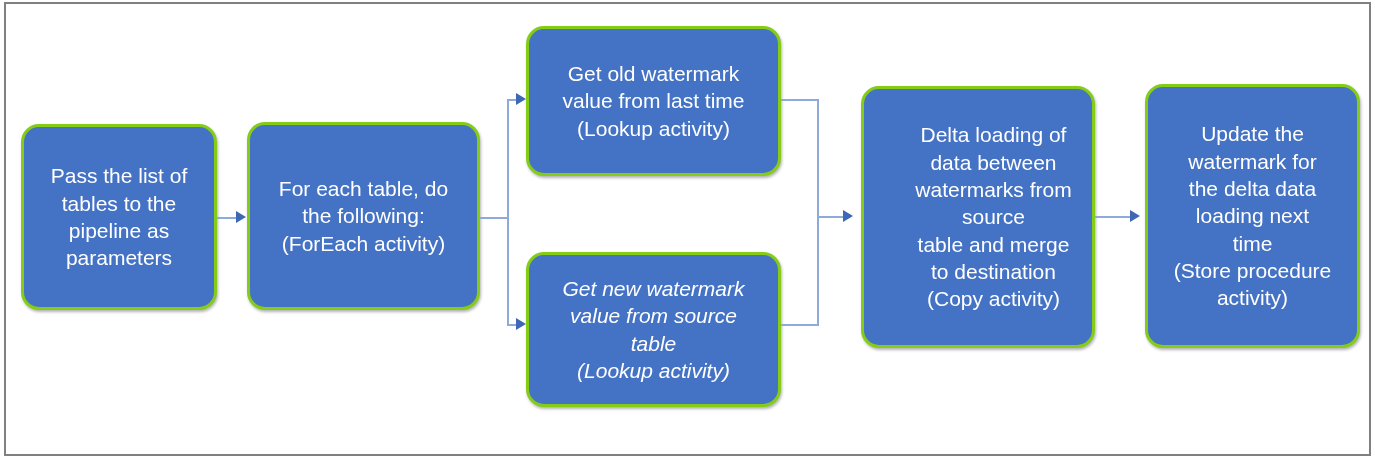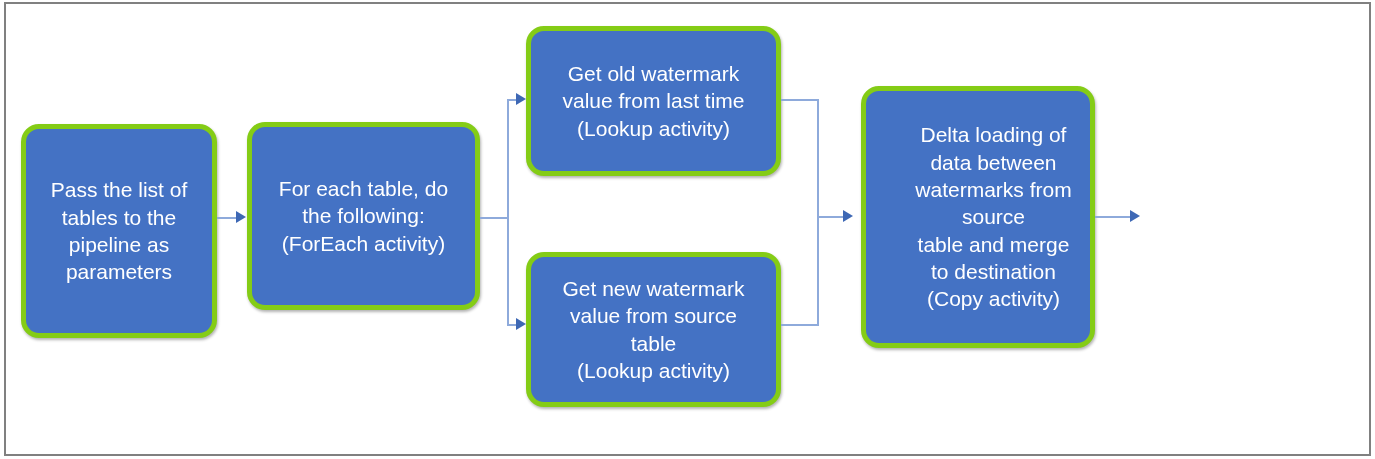--- a/index.html
+++ b/index.html
@@ -24,40 +24,40 @@
     width: 1367px;
     height: 454px;
     border: 2px solid #808080;
     box-sizing: border-box;
     pointer-events: none;
   }
   .node {
     position: absolute;
     box-sizing: border-box;
     background: #4472C4;
-    border: 5px solid #84cc16;
+    border: 3px solid #84cc16;
     border-radius: 18px;
     color: #ffffff;
     display: flex;
     align-items: center;
     justify-content: center;
     text-align: center;
     line-height: 1.30;
     box-shadow: 1px 2px 3px rgba(0,0,0,0.30);
   }
   .node-label {
     display: block;
     white-space: pre-line;
     padding: 0 6px;
   }
   
-  #node-pass-list      { left: 21px;   top: 124px; width: 196px; height: 214px; font-size: 21px; }
+  #node-pass-list      { left: 21px;   top: 124px; width: 196px; height: 186px; font-size: 21px; }
   #node-foreach        { left: 247px;  top: 122px; width: 233px; height: 188px; font-size: 21px; }
   #node-lookup-old     { left: 526px;  top: 26px;  width: 255px; height: 150px; font-size: 21px; }
-  #node-lookup-new     { left: 526px;  top: 252px; width: 255px; height: 155px; font-size: 21px; }
+  #node-lookup-new     { left: 526px;  top: 252px; width: 255px; height: 155px; font-size: 21px; font-style: italic; }
   #node-copy           { left: 861px;  top: 86px;  width: 234px; height: 262px; font-size: 21px; padding-left: 31px; }
   #node-update         { left: 1145px; top: 84px;  width: 215px; height: 264px; font-size: 21px; }
 
   
   .conn {
     position: absolute;
     background: #8EAADB;
   }
   .conn-h { height: 2px; }
   .conn-v { width: 2px; }
@@ -130,20 +130,29 @@
   <div class="node" id="node-copy">
     <span class="node-label">Delta loading of
 data between
 watermarks from
 source
 table and merge
 to destination
 (Copy activity)</span>
   </div>
 
+  <div class="node" id="node-update">
+    <span class="node-label">Update the
+watermark for
+the delta data
+loading next
+time
+(Store procedure
+activity)</span>
+  </div>
 
   <div class="conn conn-h" id="conn-pass-to-foreach"></div>
   <div class="arrow-right" id="arrow-pass-to-foreach"></div>
 
   <div class="conn conn-h" id="conn-foreach-stub"></div>
   <div class="conn conn-v" id="conn-split-vert"></div>
 
   <div class="conn conn-h" id="conn-split-to-old"></div>
   <div class="arrow-right" id="arrow-split-to-old"></div>
 

